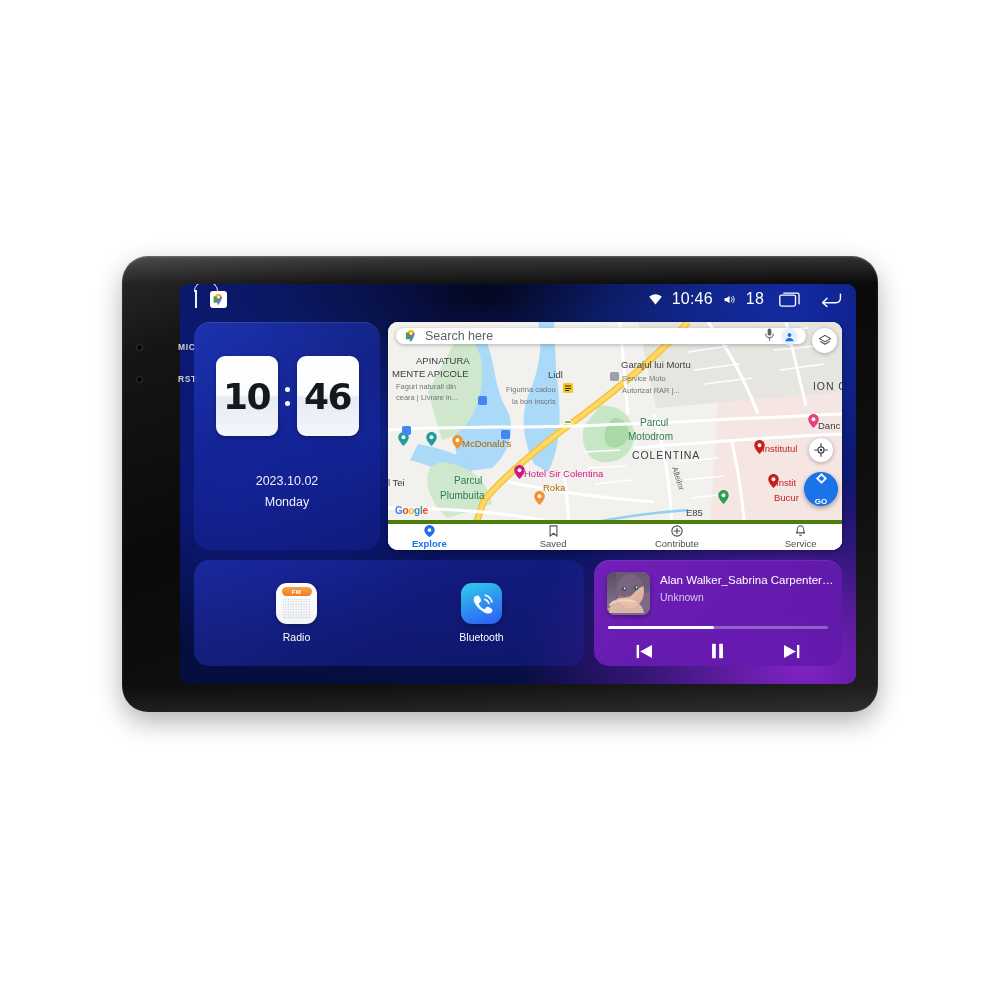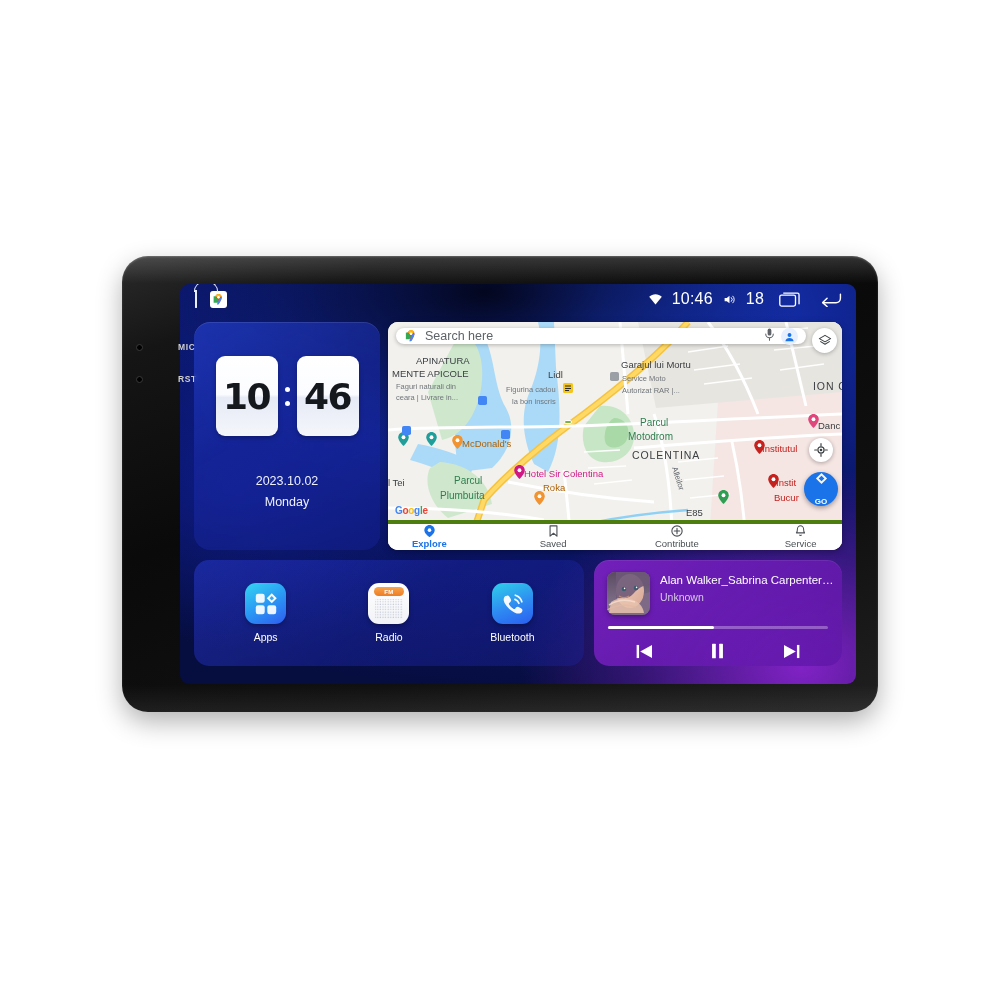--- a/index.html
+++ b/index.html
@@ -465,32 +465,20 @@
                 <path d="M6 1a3.6 3.6 0 0 0-3.6 3.6c0 3.4-1.2 4.6-1.2 4.6h9.6s-1.2-1.2-1.2-4.6A3.6 3.6 0 0 0 6 1z" fill="none" stroke="#4a4f54" stroke-width="1.2" stroke-linejoin="round"></path>
                 <path d="M4.8 11.4a1.3 1.3 0 0 0 2.4 0" fill="none" stroke="#4a4f54" stroke-width="1.2"></path>
               </svg>
             <span class="lb">Service</span>
           </div>
         </div>
       </div>
 
       <div id="dock">
 
-        <div class="appitem">
-          <div class="appicon ic-apps">
-            <svg width="26" height="26" viewBox="0 0 28 28">
-              <rect x="3" y="3" width="9.6" height="9.6" rx="2.4" fill="#fff" opacity=".92"></rect>
-              <rect x="3" y="15.4" width="9.6" height="9.6" rx="2.4" fill="#fff" opacity=".92"></rect>
-              <rect x="15.4" y="15.4" width="9.6" height="9.6" rx="2.4" fill="#fff" opacity=".92"></rect>
-              <path d="M20.2 2.4 25.6 7.8 20.2 13.2 14.8 7.8z" fill="#fff" opacity=".96"></path>
-              <path d="M20.2 5.4 22.6 7.8 20.2 10.2 17.8 7.8z" fill="#3aa8ee"></path>
-            </svg>
-          </div>
-          <span class="applabel">Apps</span>
-        </div>
 
 
         <div class="appitem">
           <div class="appicon ic-radio" style="flex-direction:column;justify-content:flex-start;padding-top:4px">
             <div style="width:30px;height:9px;border-radius:5px;background:linear-gradient(180deg,#f7a44e,#ee7d26);display:flex;align-items:center;justify-content:center">
               <span style="font-size:6px;color:#fff;font-weight:700;letter-spacing:.4px">FM</span>
             </div>
             <svg width="30" height="22" viewBox="0 0 30 22" style="margin-top:2px">
               <defs>
                 <pattern id="grid" width="2.6" height="2.6" patternUnits="userSpaceOnUse">

